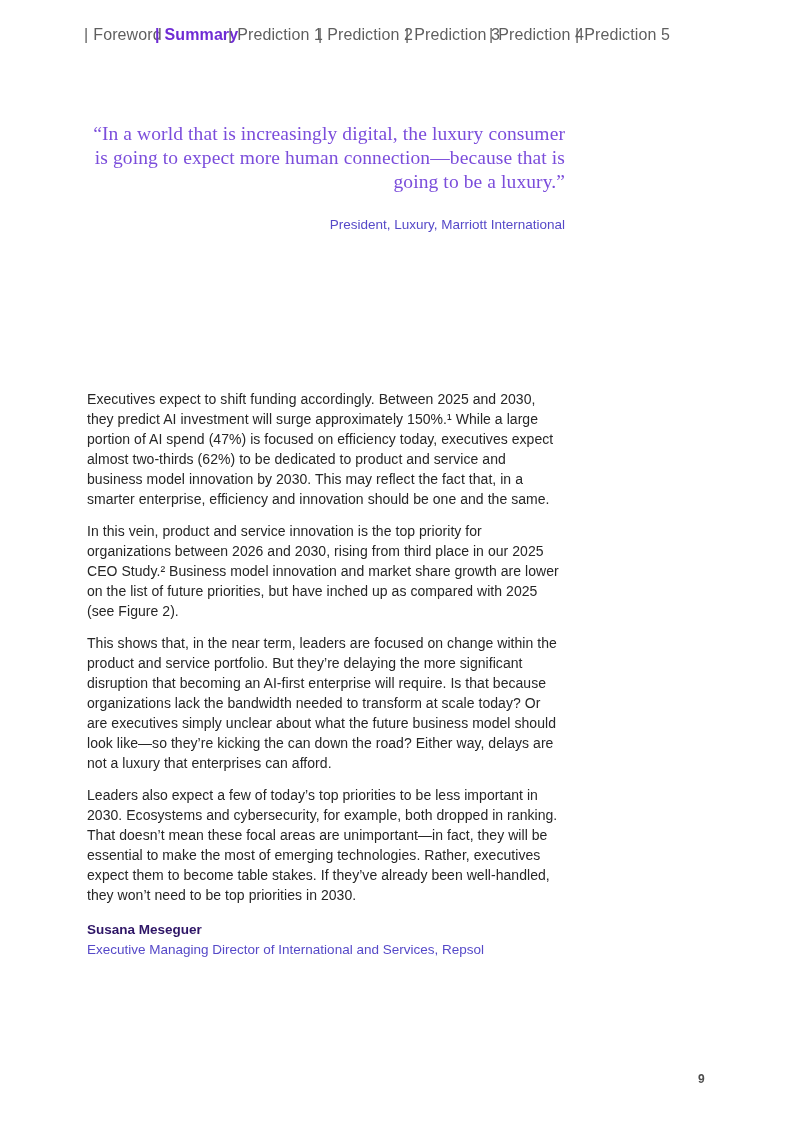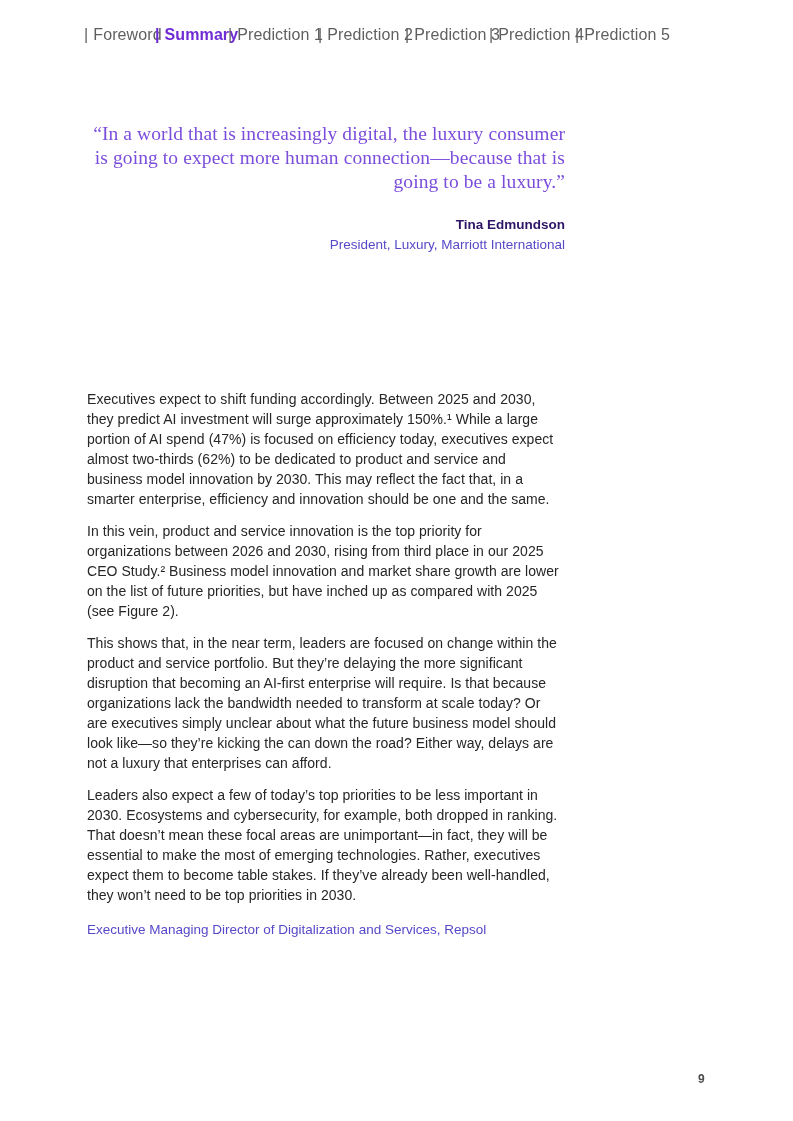--- a/index.html
+++ b/index.html
@@ -111,31 +111,31 @@
   <a class="nav-item"><span class="pipe">|</span><span>Prediction 1</span></a>
   <a class="nav-item"><span class="pipe">|</span><span>Prediction 2</span></a>
   <a class="nav-item"><span class="pipe">|</span><span>Prediction 3</span></a>
   <a class="nav-item"><span class="pipe">|</span><span>Prediction 4</span></a>
   <a class="nav-item"><span class="pipe">|</span><span>Prediction 5</span></a>
 </nav>
 
 <section class="quote-section quote-1">
   <blockquote class="pull-quote">“In a world that is increasingly digital, the luxury consumer is going to expect more human connection—because that is going to be a luxury.”</blockquote>
   <div class="attribution">
-    <div class="attr-name">Tina Edmundson</div>
     <div class="attr-title">President, Luxury, Marriott International</div>
   </div>
 </section>
 
 <section class="body-copy">
   <p>Executives expect to shift funding accordingly. Between 2025 and 2030, they predict AI investment will surge approximately 150%.¹ While a large portion of AI spend (47%) is focused on efficiency today, executives expect almost two-thirds (62%) to be dedicated to product and service and business model innovation by 2030. This may reflect the fact that, in a smarter enterprise, efficiency and innovation should be one and the same.</p>
   <p>In this vein, product and service innovation is the top priority for organizations between 2026 and 2030, rising from third place in our 2025 CEO Study.² Business model innovation and market share growth are lower on the list of future priorities, but have inched up as compared with 2025 (see Figure 2).</p>
   <p>This shows that, in the near term, leaders are focused on change within the product and service portfolio. But they’re delaying the more significant disruption that becoming an AI-first enterprise will require. Is that because organizations lack the bandwidth needed to transform at scale today? Or are executives simply unclear about what the future business model should look like—so they’re kicking the can down the road? Either way, delays are not a luxury that enterprises can afford.</p>
   <p>Leaders also expect a few of today’s top priorities to be less important in 2030. Ecosystems and cybersecurity, for example, both dropped in ranking. That doesn’t mean these focal areas are unimportant—in fact, they will be essential to make the most of emerging technologies. Rather, executives expect them to become table stakes. If they’ve already been well-handled, they won’t need to be top priorities in 2030.</p>
 </section>
 
 <section class="quote-section quote-2">
   <div class="attribution">
-    <div class="attr-title">Executive Managing Director of Digitalization and Services, Repsol</div>
+    <div class="attr-name">Susana Meseguer</div>
+    <div class="attr-title">Executive Managing Director of International and Services, Repsol</div>
   </div>
 </section>
 
 <div class="page-number">9</div>
 
 </body></html>

